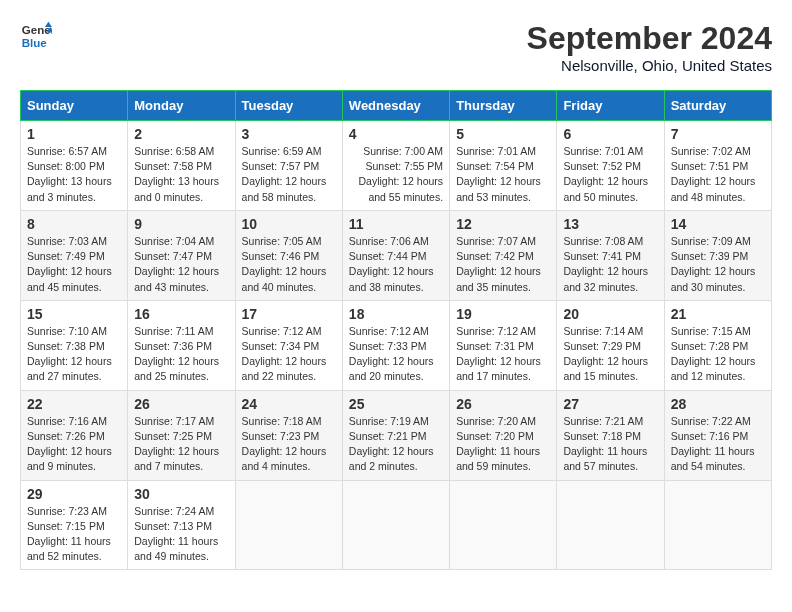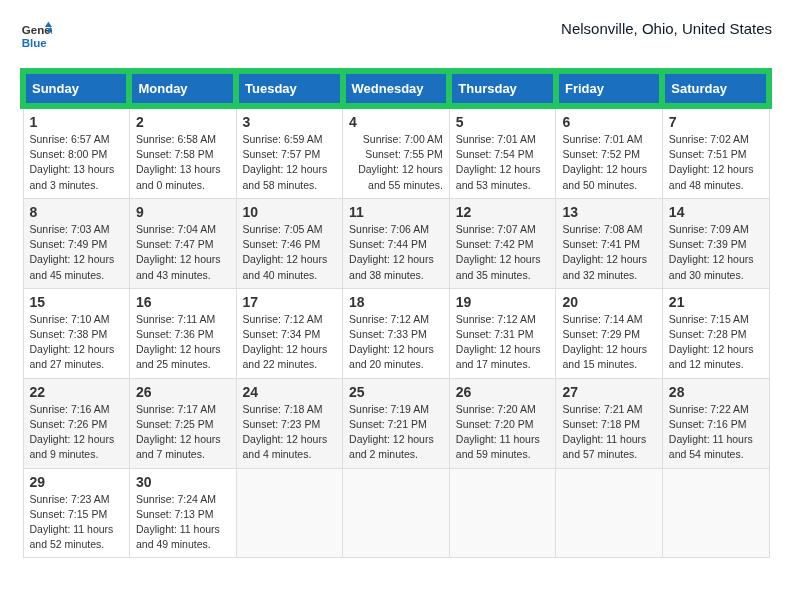--- a/index.html
+++ b/index.html
@@ -42,21 +42,21 @@
       border-collapse: collapse;
       font-size: 11px;
     }
     thead tr th {
       background-color: #1a6fbf;
       color: #fff;
       text-align: left;
       padding: 7px 6px;
       font-size: 13px;
       font-weight: bold;
-      border: 6px solid #22c55e;
+      border: 1px solid #22c55e;
     }
     tbody tr td {
       vertical-align: top;
       padding: 5px 6px;
       border: 1px solid #ddd;
       height: 78px;
       width: 107px;
       background: #fff;
     }
     tbody tr:nth-child(even) td {
@@ -84,20 +84,21 @@
 <div class="header">
   <div class="logo">
     <svg class="logo-icon" viewBox="0 0 36 36">
       <text x="2" y="16" font-size="13" font-weight="bold" fill="#333" font-family="Arial">General</text>
       <text x="2" y="30" font-size="13" font-weight="bold" fill="#1a6fbf" font-family="Arial">Blue</text>
       <polygon points="28,8 36,8 32,2" fill="#1a6fbf"></polygon>
       <polygon points="30,14 38,14 34,8" fill="#1a6fbf"></polygon>
     </svg>
   </div>
   <div class="title-block">
+    <div class="month-title">September 2024</div>
     <div class="subtitle">Nelsonville, Ohio, United States</div>
   </div>
 </div>
 
 <table>
   <thead>
     <tr>
     <th>Sunday</th>
         <th>Monday</th>
         <th>Tuesday</th>

